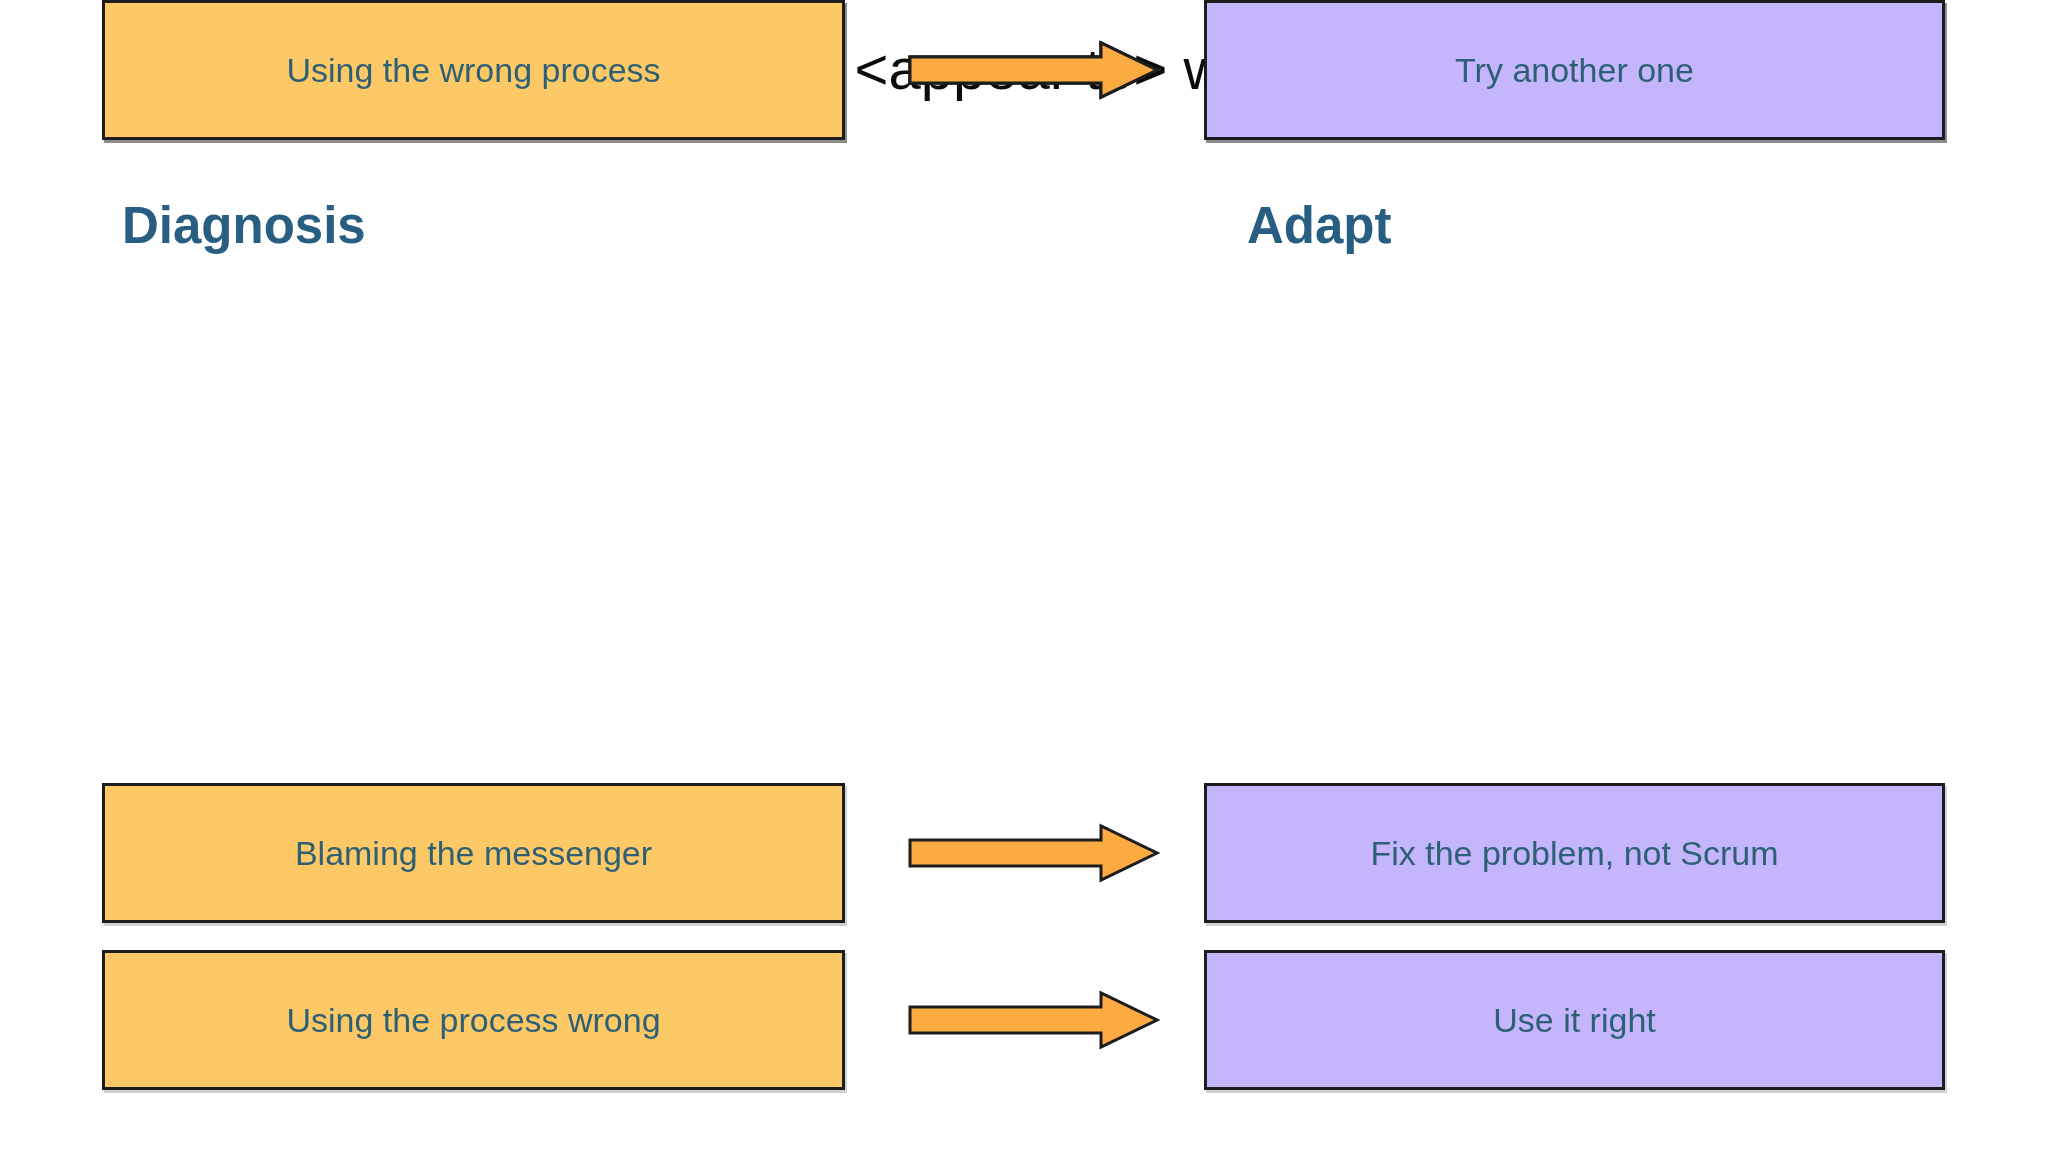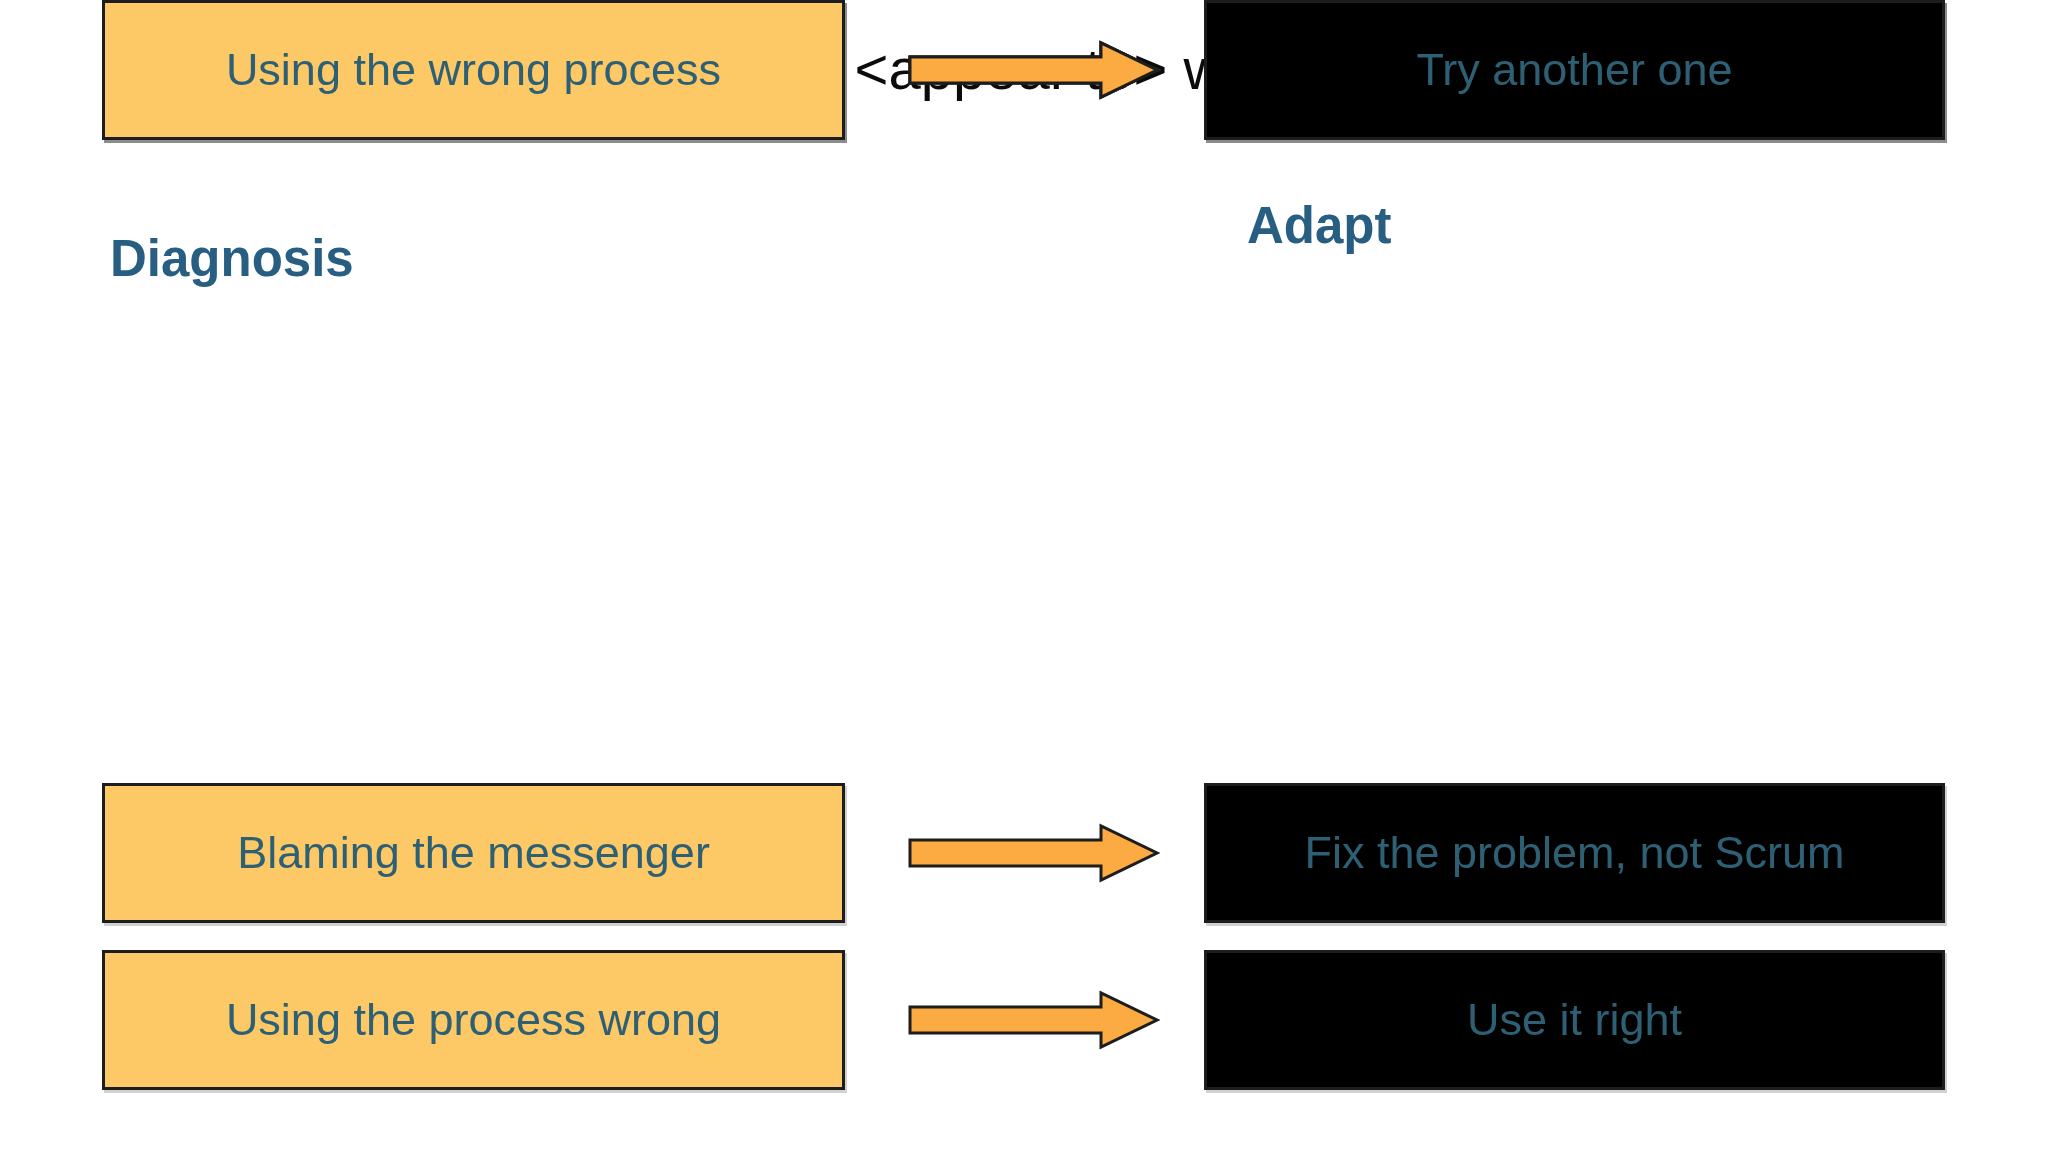--- a/index.html
+++ b/index.html
@@ -25,21 +25,21 @@
     white-space: nowrap;
   }
   .col-header {
     position: absolute;
     top: 196px;
     font-size: 51px;
     font-weight: bold;
     color: #275E81;
     white-space: nowrap;
   }
-  .col-header.diagnosis { left: 110px; margin-top: 33px; }
+  .col-header.diagnosis { left: 122px; }
   .col-header.action    { left: 1247px; }
   .row {
     position: absolute;
     left: 0;
     width: 2048px;
     height: 140px;
   }
   .row:nth-of-type(1) { top: 268px; }
   .row:nth-of-type(2) { top: 450px; }
   .row:nth-of-type(3) { top: 616px; }
@@ -47,34 +47,34 @@
   .row:nth-of-type(5) { top: 950px; }
   .box {
     position: absolute;
     top: 0;
     height: 134px;
     border: 3px solid #1d1d1d;
     box-shadow: 2px 3px 0 rgba(0,0,0,0.18);
     display: flex;
     align-items: center;
     justify-content: center;
-    font-size: 45px;
+    font-size: 34px;
     color: #2E6075;
     text-align: center;
     white-space: nowrap;
   }
   .box.diag {
     left: 102px;
     width: 737px;
     background: #FDC967;
   }
   .box.act {
     left: 1204px;
     width: 735px;
-    background: #000000;
+    background: #c4b5fd;
     text-align: right;
   }
   .arrow {
     position: absolute;
     left: 908px;
     top: 40px;
     width: 252px;
     height: 60px;
   }
 </style>

